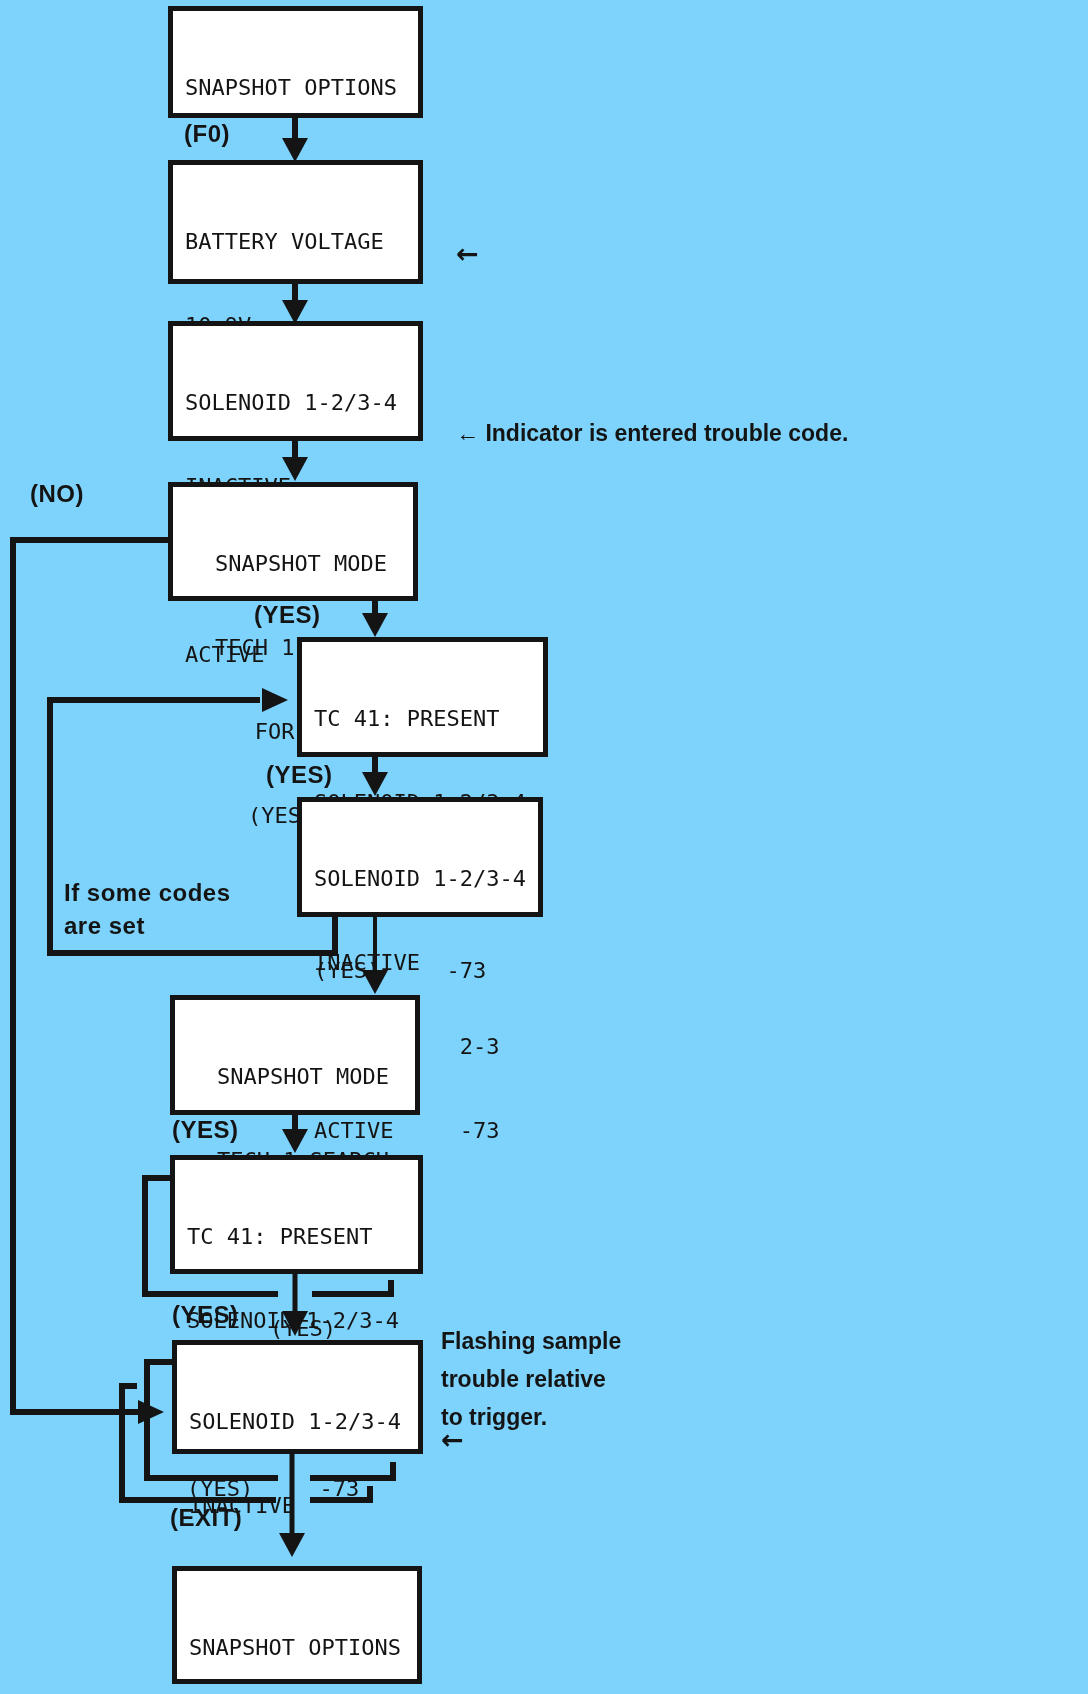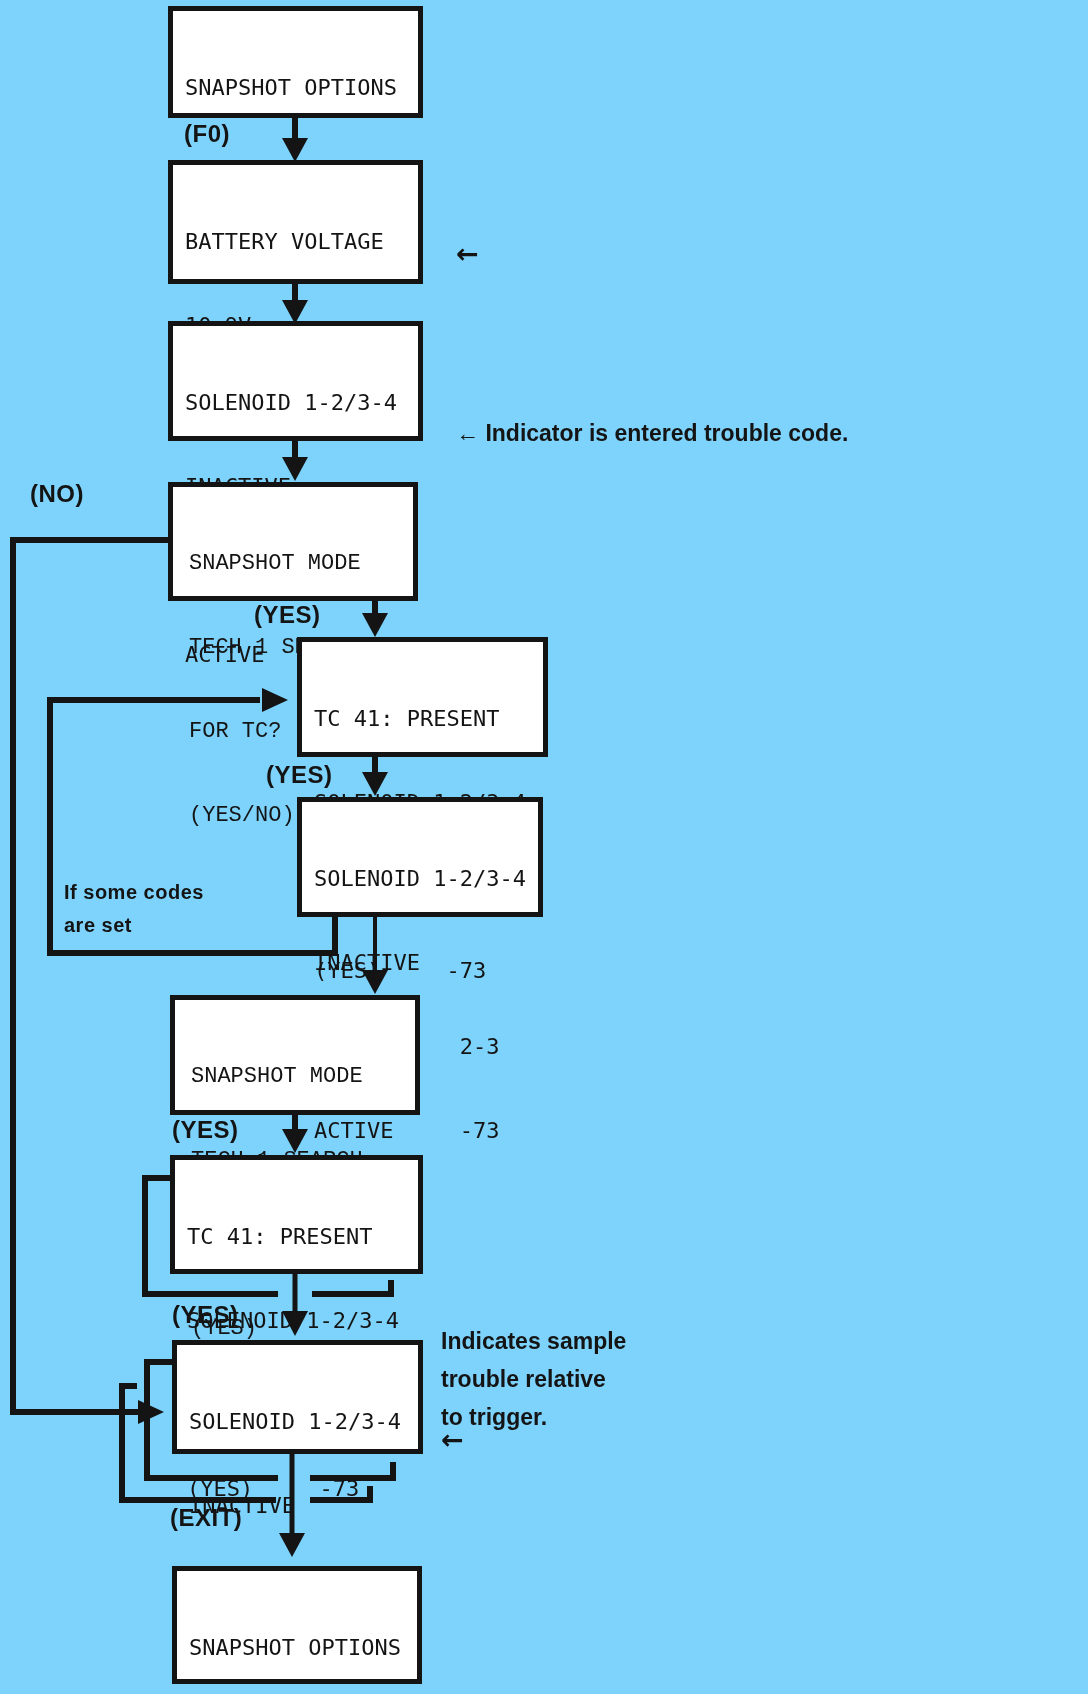--- a/index.html
+++ b/index.html
@@ -2,21 +2,21 @@
 <html><head>
 <meta charset="utf-8">
 <style>
   html,body{margin:0;padding:0;background:#ffffff;}
   #page{position:relative;width:1088px;height:1694px;background:#7dd3fc;
         font-family:"Liberation Sans",sans-serif;color:#141414;overflow:hidden;}
   #wires{position:absolute;left:0;top:0;width:1088px;height:1694px;}
   .lcd{position:absolute;border:5px solid #141414;background:#ffffff;box-sizing:border-box;
        font-family:"DejaVu Sans Mono",monospace;font-size:22px;line-height:28px;
        padding:7px 4px 0 12px;white-space:pre;}
-  .lcd.center{padding-left:16px;padding-right:0;font-family:Liberation Mono, monospace;}
+  .lcd.center{text-align:center;padding-left:16px;padding-right:0;}
   .lcd .line{white-space:pre;}
   .lbl{position:absolute;font-weight:bold;font-size:24px;letter-spacing:0.5px;white-space:nowrap;}
   .note{position:absolute;font-weight:bold;font-size:23px;white-space:nowrap;}
   .note .nline{line-height:38px;}
   .arrowchar{position:absolute;font-family:"DejaVu Sans",sans-serif;font-weight:bold;font-size:27px;}
 </style>
 </head>
 <body>
 
 <div id="page">
@@ -140,29 +140,29 @@
   </div>
 
   <div class="lbl" style="left:184px;top:120px;">(F0)</div>
   <div class="lbl" style="left:30px;top:480px;">(NO)</div>
   <div class="lbl" style="left:254px;top:601px;">(YES)</div>
   <div class="lbl" style="left:266px;top:761px;">(YES)</div>
   <div class="lbl" style="left:172px;top:1116px;">(YES)</div>
   <div class="lbl" style="left:172px;top:1301px;">(YES)</div>
   <div class="lbl" style="left:170px;top:1504px;">(EXIT)</div>
 
-  <div class="lbl" style="left:64px;top:876px;font-size:20px;line-height:33px;">
+  <div class="lbl" style="left:64px;top:876px;font-size:24px;line-height:33px;">
     <div>If some codes</div>
     <div>are set</div>
   </div>
 
   <div class="arrowchar" style="left:456px;top:238px;">←</div>
 
   <div class="note" style="left:456px;top:408px;margin-top:12px;">← Indicator is entered trouble code.</div>
 
   <div class="note" style="left:441px;top:1322px;">
-    <div class="nline">Indicates sample</div>
+    <div class="nline">Flashing sample</div>
     <div class="nline">trouble relative</div>
     <div class="nline">to trigger.</div>
   </div>
   <div class="arrowchar" style="left:441px;top:1424px;">←</div>
 
 </div>
 
 </body></html>

